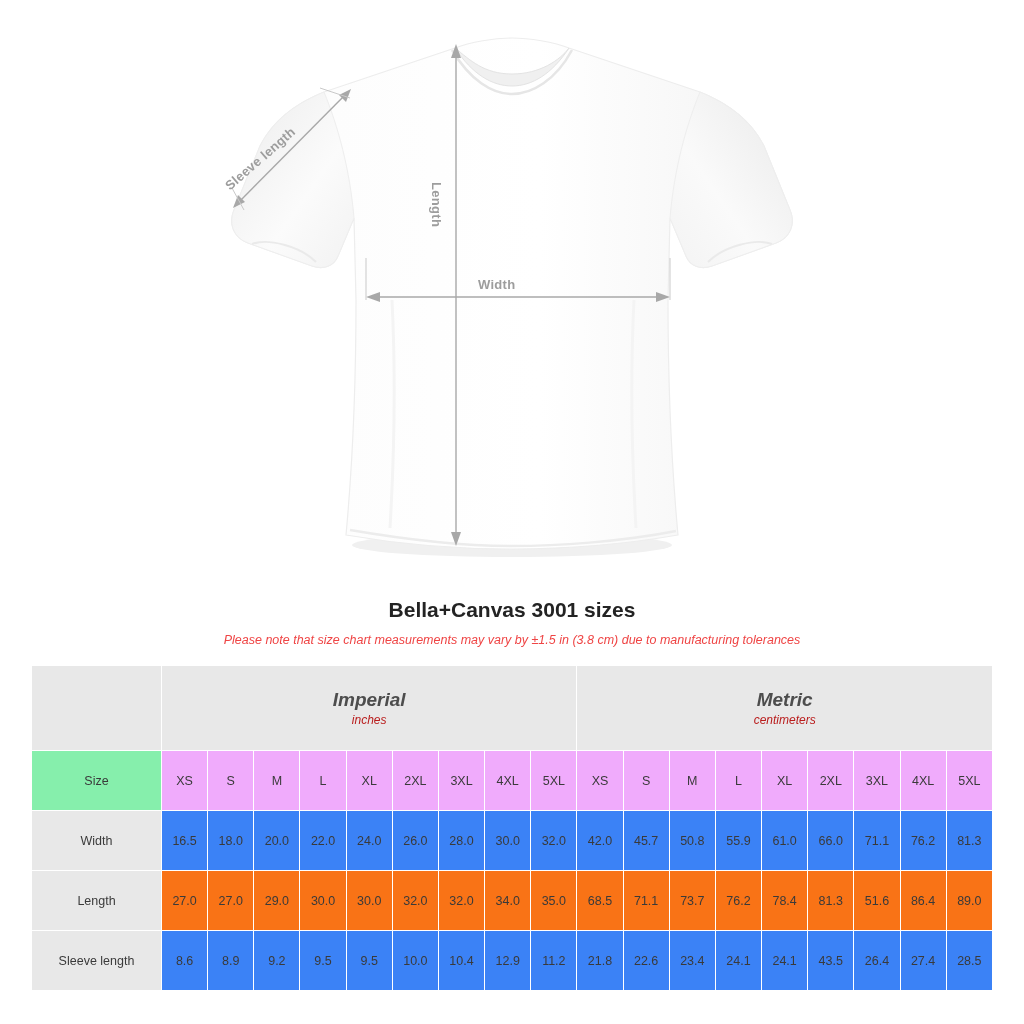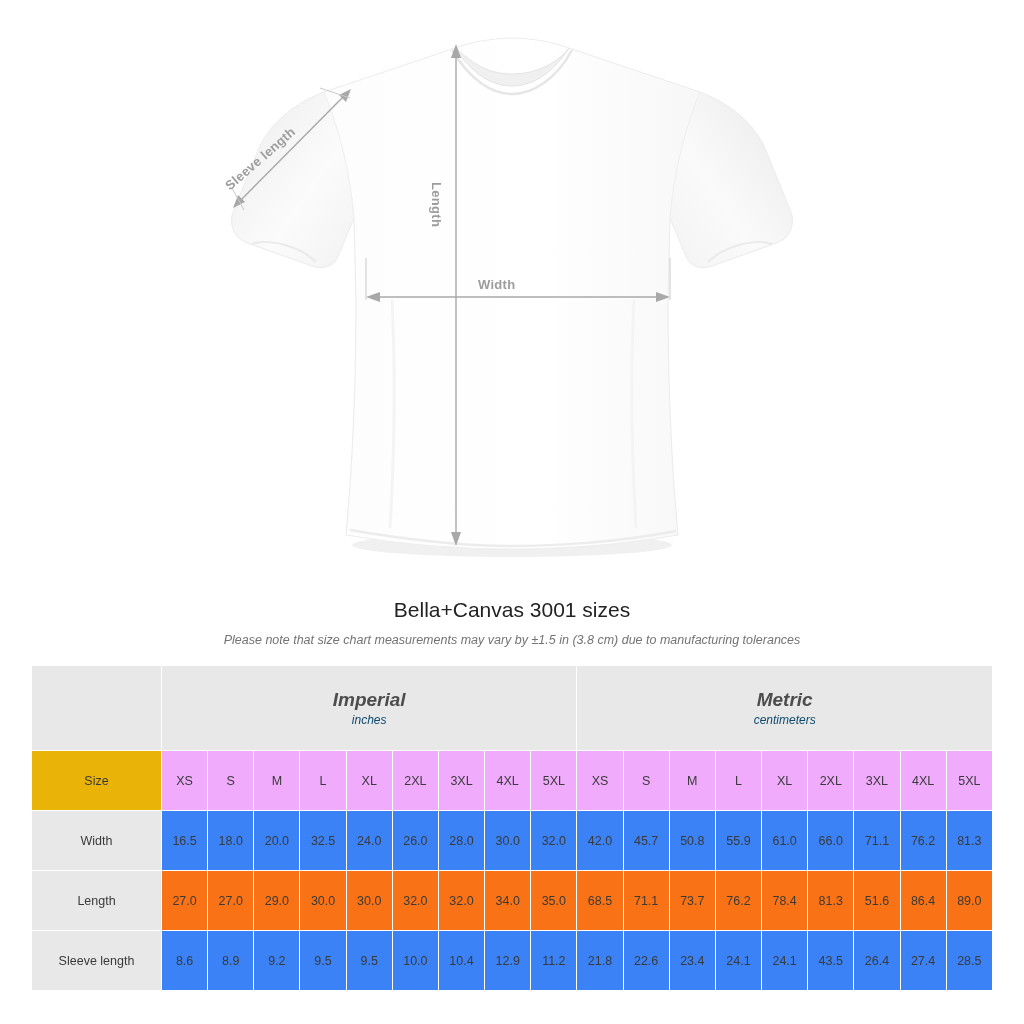--- a/index.html
+++ b/index.html
@@ -55,28 +55,28 @@
     transform-origin: left bottom;
   }
 
   
   .title-block {
     text-align: center;
     margin-top: 18px;
   }
   .chart-title {
     font-size: 21px;
-    font-weight: normal;
+    font-weight: bold;
     color: #232323;
     margin: 11px;
   }
   .chart-note {
     font-size: 12.5px;
     font-style: italic;
-    color: #737373;
+    color: #ef4444;
     margin: 11px 0 4px 0;
   }
 
   
   .table-wrap {
     width: 962px;
     margin: 18px auto 0 auto;
   }
   table.size-table {
     border-collapse: collapse;
@@ -103,36 +103,36 @@
     font-size: 19px;
     font-style: italic;
     font-weight: bold;
     color: #4d4d4d;
     display: block;
     line-height: 1.15;
   }
   .unit-head .unit-sub {
     font-size: 12px;
     font-style: italic;
-    color: #0c4a6e;
+    color: #b91c1c;
     display: block;
     margin-top: 3px;
   }
   .corner-cell {
     background: #e8e8e8;
   }
   .row-head {
     background: #e8e8e8;
     font-weight: bold;
     color: #3a3a3a;
     font-size: 13px;
     width: 130px;
   }
   .sizerow-head {
-    background: #eab308;
+    background: #86efac;
     font-weight: bold;
     color: #3a3a3a;
     font-size: 13px;
   }
   .size-col-head {
     background: #f0abfc;
     font-weight: bold;
     font-size: 12.5px;
     color: #3a3a3a;
   }
@@ -282,21 +282,21 @@
         <td class="size-col-head">3XL</td>
         <td class="size-col-head">4XL</td>
         <td class="size-col-head">5XL</td>
       </tr>
 
       <tr class="band-light">
         <td class="row-head">Width</td>
         <td>16.5</td>
         <td>18.0</td>
         <td>20.0</td>
-        <td>32.5</td>
+        <td>22.0</td>
         <td>24.0</td>
         <td>26.0</td>
         <td>28.0</td>
         <td>30.0</td>
         <td>32.0</td>
         <td>42.0</td>
         <td>45.7</td>
         <td>50.8</td>
         <td>55.9</td>
         <td>61.0</td>

